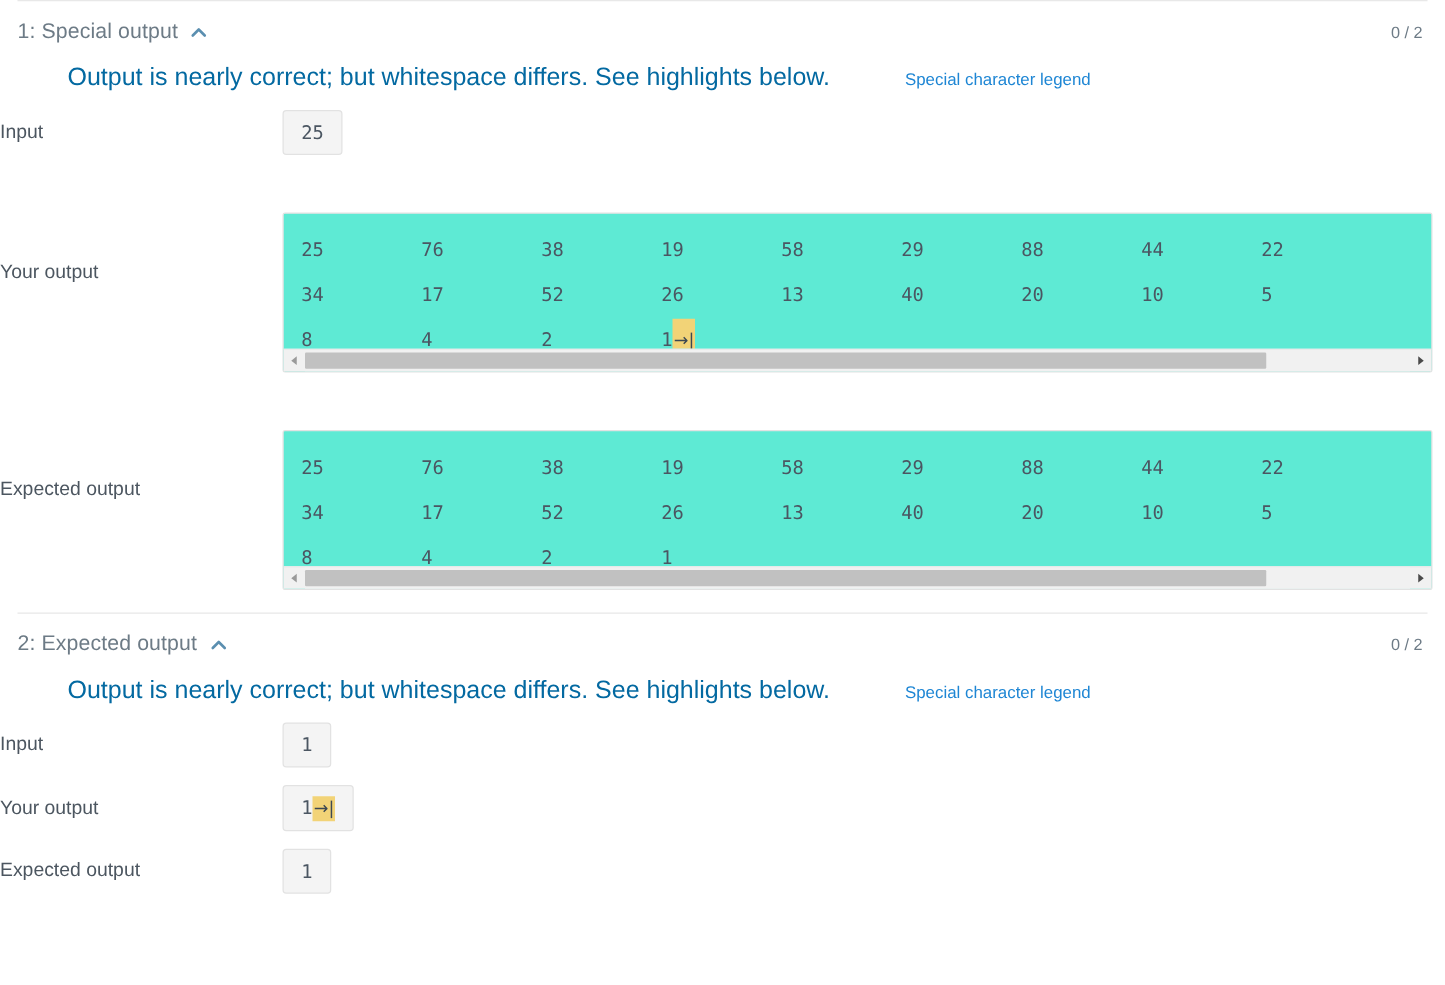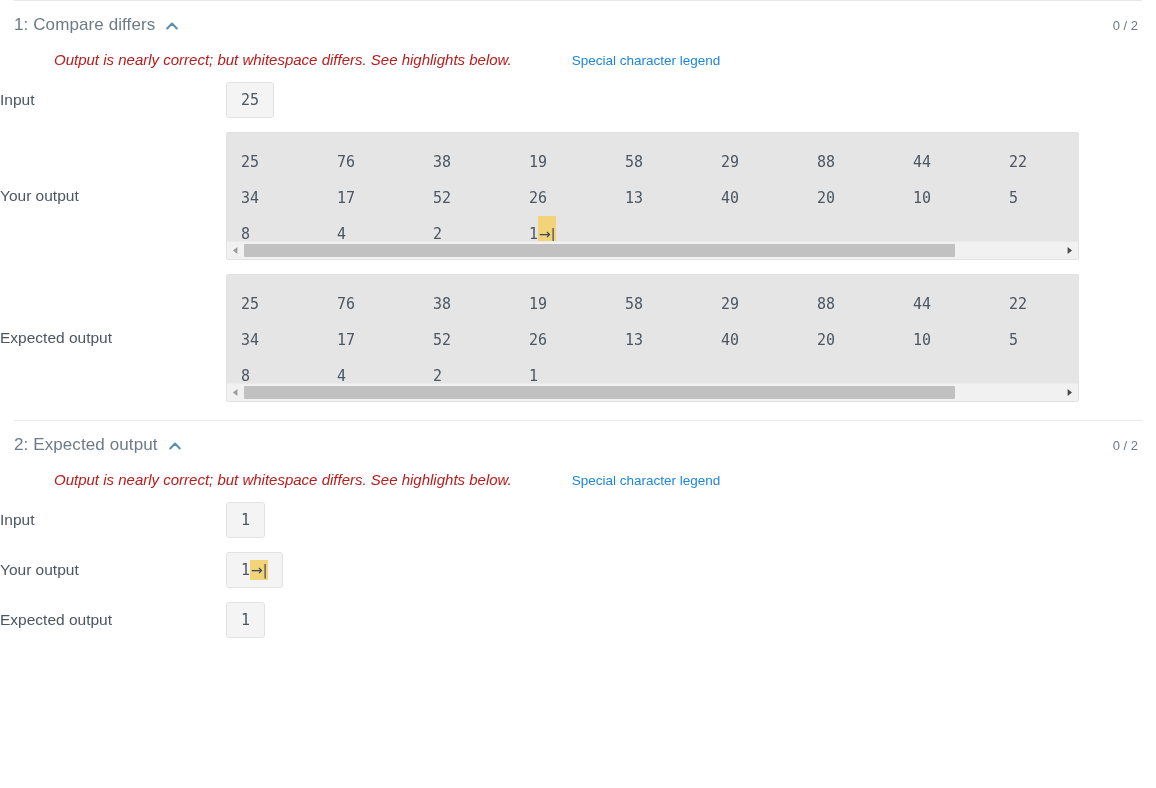--- a/index.html
+++ b/index.html
@@ -57,23 +57,22 @@
     padding-right: 4px;
   }
 
   
   .msg-row {
     display: flex;
     align-items: baseline;
     padding: 16px 0 0 54px;
   }
   .msg-text {
-    font-size: 15px;
-    color: #b91c1c;
-    font-style: italic;
+    font-size: 20px;
+    color: #0369a1;
   }
   .legend-link {
     margin-left: 60px;
     font-size: 13.5px;
     color: #1e86d4;
     text-decoration: none;
     cursor: pointer;
   }
 
   
@@ -101,25 +100,26 @@
     font-size: 15px;
     color: #4b5662;
     line-height: 20px;
     white-space: pre;
     display: inline-block;
   }
 
   
   .panel-wrap {
     flex: 0 0 auto;
-    width: 853px;
-    background: #e5e5e5;
+    width: 920px;
+    background: #5eead4;
     border: 1px solid #e2e2e2;
     border-radius: 2px;
     box-sizing: border-box;
+    margin-top: 32px;
   }
   .panel-body {
     padding: 11px 0 6px 14px;
     font-family: "DejaVu Sans Mono", "Liberation Mono", monospace;
     font-size: 15px;
     line-height: 36px;
     color: #4b5662;
     white-space: pre;
     overflow: hidden;
     height: 108px;
@@ -186,21 +186,21 @@
 <body>
 
 <div class="page">
 
   <div class="divider"></div>
 
   <div class="section sec1">
 
     <div class="section-head">
       <div class="section-title">
-        <span>1: Compare differs</span>
+        <span>1: Special output</span>
         <span class="chev">
           <svg width="16" height="16" viewBox="0 0 16 16" aria-hidden="true">
             <path d="M3.2 10.4 L8 5.6 L12.8 10.4" fill="none" stroke="#5b8fb0" stroke-width="2.1" stroke-linecap="round" stroke-linejoin="round"></path>
           </svg>
         </span>
       </div>
       <div class="score">0 / 2</div>
     </div>
 
     <div class="msg-row">

